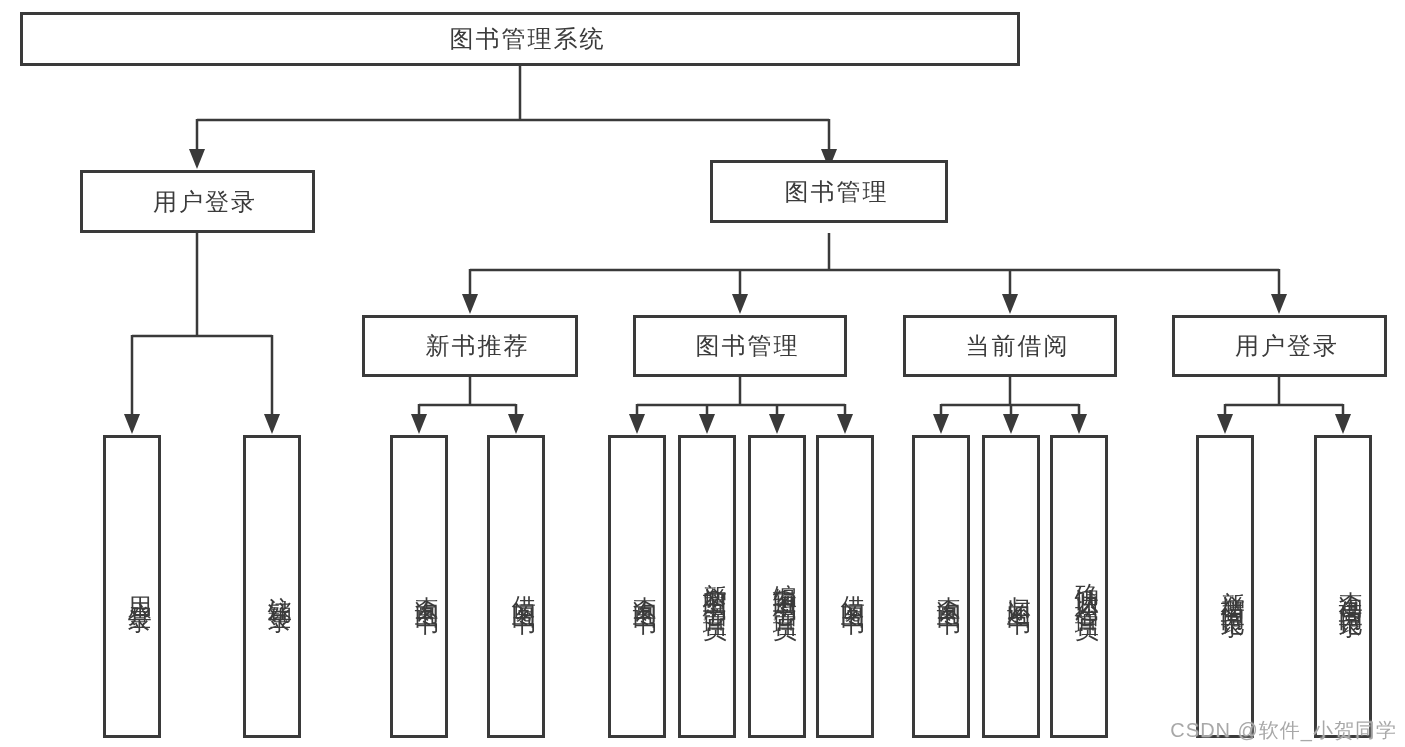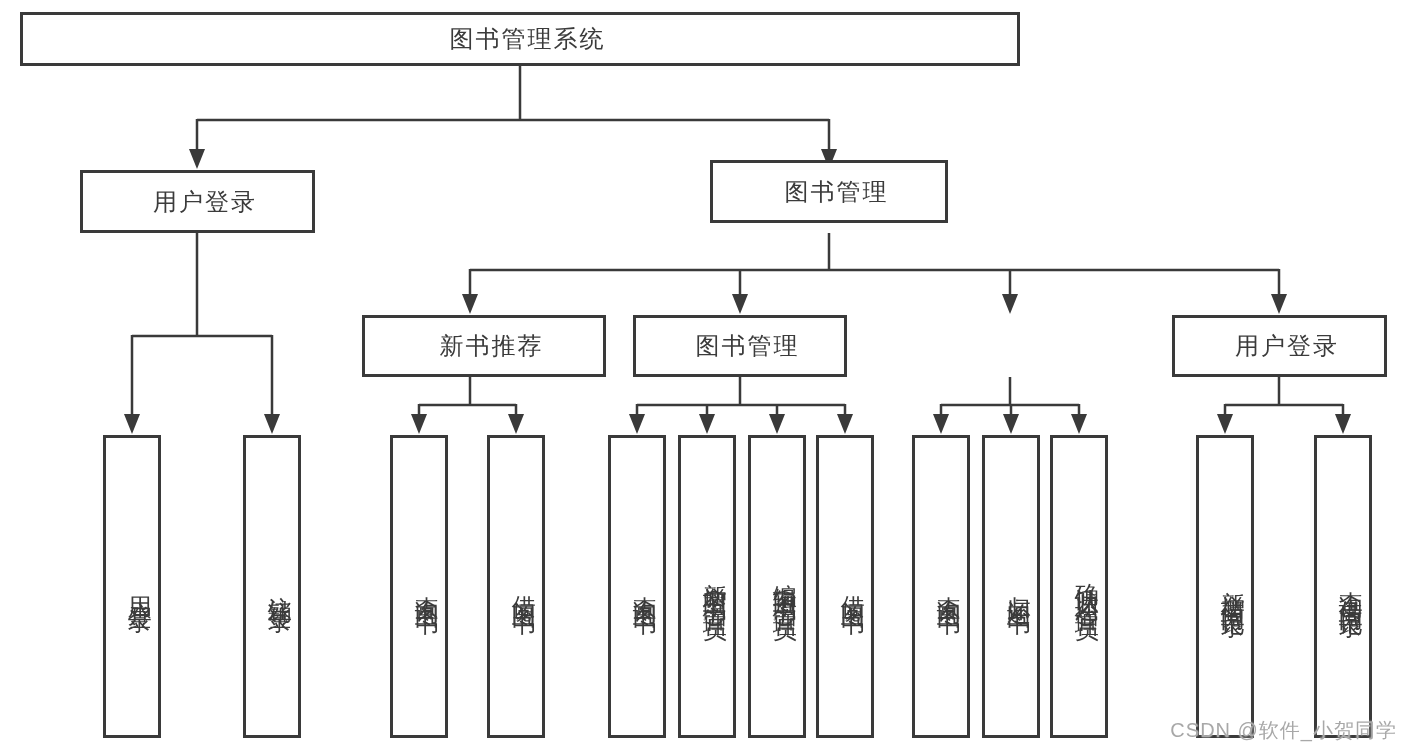--- a/index.html
+++ b/index.html
@@ -64,22 +64,23 @@
       <polygon points="1217,414 1233,414 1225,434"></polygon>
       <polygon points="1335,414 1351,414 1343,434"></polygon>
     </g>
   </svg>
 
   <div class="box hbox" style="left:20px;top:12px;width:1000px;height:54px">图书管理系统</div>
 
   <div class="box hbox" style="left:80px;top:170px;width:235px;height:63px">用户登录</div>
   <div class="box hbox" style="left:710px;top:160px;width:238px;height:63px">图书管理</div>
 
-  <div class="box hbox" style="left:362px;top:315px;width:244px;height:62px">新书推荐</div>
+  <div class="box hbox" style="left:362px;top:315px;width:216px;height:62px">新书推荐</div>
   <div class="box hbox" style="left:633px;top:315px;width:214px;height:62px">图书管理</div>
+  <div class="box hbox" style="left:903px;top:315px;width:214px;height:62px">当前借阅</div>
   <div class="box hbox" style="left:1172px;top:315px;width:215px;height:62px">用户登录</div>
 
   <div class="box vbox" style="left:103px;top:435px;width:58px;height:303px">
     <span>用户登录</span>
   </div>
   <div class="box vbox" style="left:243px;top:435px;width:58px;height:303px">
     <span>注销登录</span>
   </div>
 
   <div class="box vbox" style="left:390px;top:435px;width:58px;height:303px">

